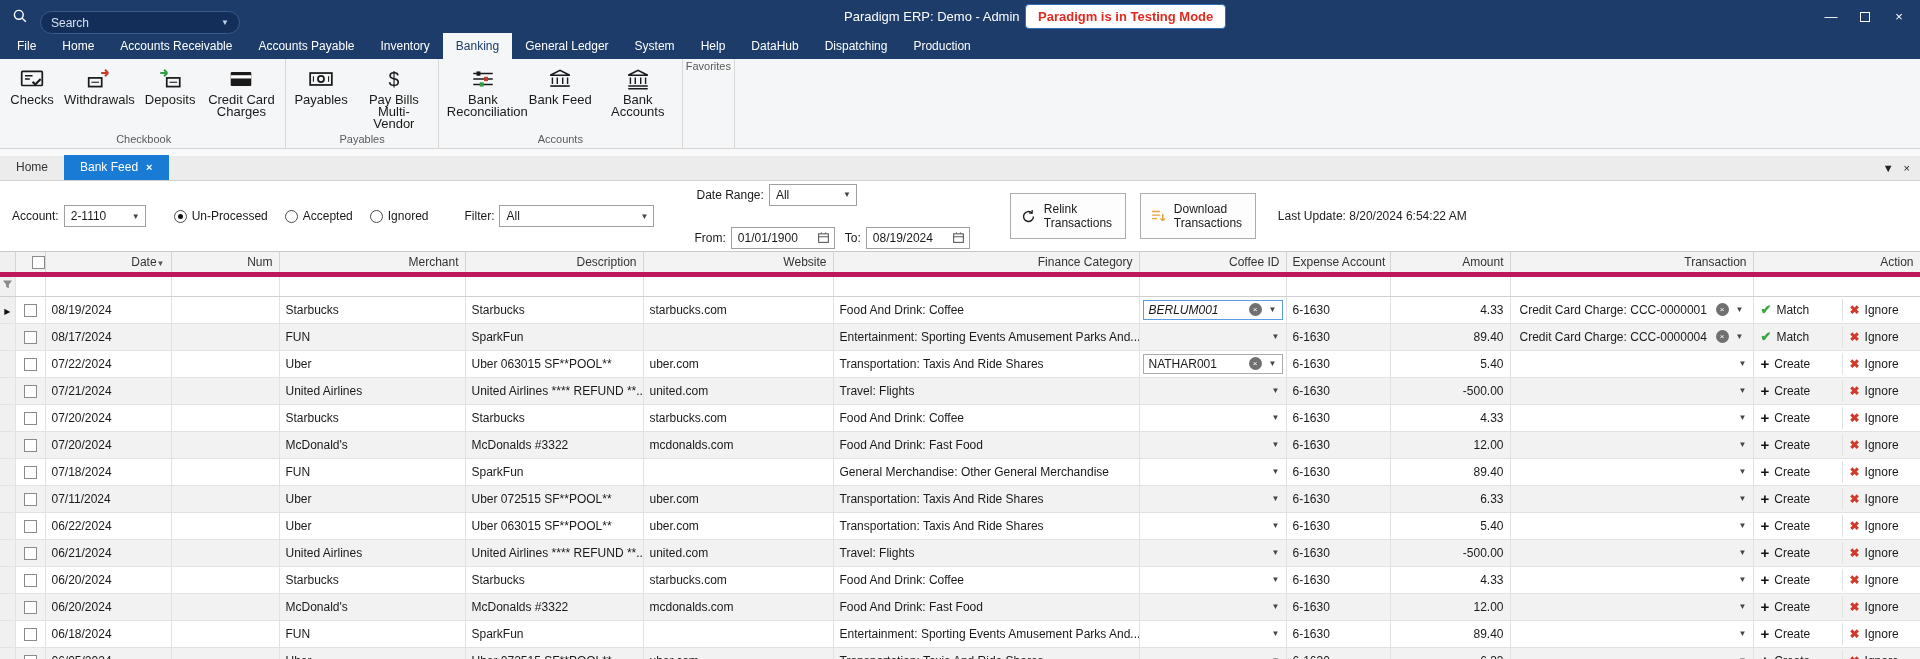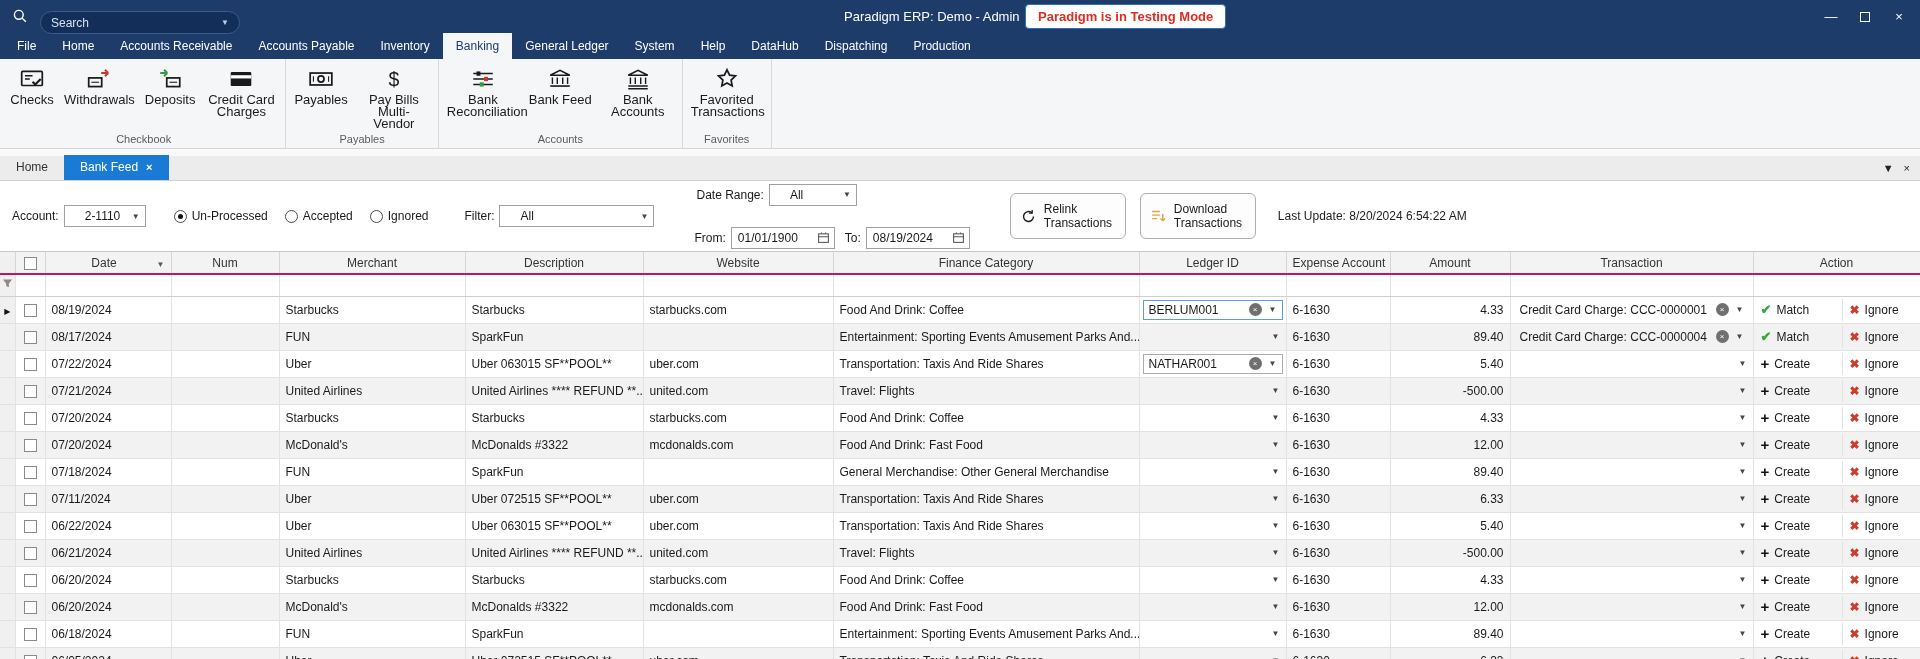--- a/index.html
+++ b/index.html
@@ -41,63 +41,63 @@
   .doctabs { height:25px; background:#ececec; display:flex; align-items:flex-end; border-bottom:1px solid #d0d0d0; }
   .dtab { height:25px; line-height:25px; padding:0 16px; color:#333; display:flex; align-items:center; gap:8px; }
   .dtab.active { background:#1a7bd4; color:#fff; }
   .tab-close { font-size:11px; font-weight:bold; }
   .dt-right { margin-left:auto; display:flex; align-items:center; gap:10px; padding-right:10px; color:#222; height:25px; }
   .dt-right span { font-size:11px; }
 
   
   .toolbar { height:70px; background:#fff; display:flex; align-items:center; padding-left:12px; }
   .tb-label { margin-right:5px; white-space:nowrap; }
-  .combo { height:22px; border:1px solid #a0a0a0; background:#fff; display:flex; align-items:center; padding-left:20px; }
+  .combo { height:22px; border:1px solid #a0a0a0; background:#fff; display:flex; align-items:center; padding-left:6px; }
   .combo-val { flex:1; white-space:nowrap; }
   .combo-arrow { font-size:8px; color:#444; padding:0 5px; }
   .account-combo { width:82px; margin-right:28px; }
   .radio-group { display:flex; align-items:center; gap:17px; margin-right:36px; }
   .radio-item { display:flex; align-items:center; gap:5px; }
   .radio { width:13px; height:13px; border:1px solid #4a4a4a; border-radius:50%; background:#fff; position:relative; }
   .radio.checked::after { content:''; position:absolute; inset:3px; background:#111; border-radius:50%; }
   .filter-combo { width:155px; margin-right:40px; }
   .date-cluster { display:flex; flex-direction:column; gap:21px; margin-right:30px; }
   .dr-row, .ft-row { display:flex; align-items:center; }
   .dr-row { padding-left:2px; }
   .dr-combo { width:88px; }
   .date-input { height:22px; border:1px solid #a0a0a0; background:#fff; display:flex; align-items:center;
     padding:0 4px 0 6px; width:104px; gap:4px; margin-right:10px; }
   .date-input span { flex:1; }
-  .tb-btn { height:46px; min-width:104px; border:1px solid #adadad; background:#fdfdfd; border-radius:6px;
+  .tb-btn { height:46px; min-width:104px; border:1px solid #adadad; background:#fdfdfd; border-radius:0;
     display:flex; align-items:center; gap:7px; padding:0 9px; margin-right:14px; }
   .tb-btn .btn-text { width:72px; line-height:14px; }
   .last-update { margin-left:8px; color:#222; white-space:nowrap; }
 
   
   .grid-wrap { border-top:1px solid #c8c8c8; }
   table.grid { border-collapse:collapse; table-layout:fixed; width:1920px; }
   .grid th, .grid td { border-right:1px solid #e2e2e2; border-bottom:1px solid #e2e2e2;
     overflow:hidden; white-space:nowrap; font-weight:normal; }
-  .grid-header-row th { background:#f3f3f3; border-right:1px solid #d5d5d5; border-bottom:2px solid #be185d;
-    height:22px; text-align:center; padding:0 6px; color:#333;margin-left:10px; }
+  .grid-header-row th { background:#f3f3f3; border-right:1px solid #d5d5d5; border-bottom:5px solid #be185d;
+    height:22px; text-align:right; padding:0 6px; color:#333;margin-left:10px; }
   .hdr-arrow { float:right; font-size:8px; color:#555; margin-top:4px; }
   .filter-row td { height:22px; background:#fff; border-bottom:1px solid #cfcfcf; }
   .filter-ind { text-align:center; }
   .data-row td { height:26px; padding:0 6px; }
   .data-row.alt td { background:#f2f2f2; }
   .ind-cell { background:#f0f0f0 !important; padding:0 !important; text-align:center; }
   .cur-arrow { font-size:8px; color:#111; }
   .chk-cell { text-align:center; padding:0 !important; }
   .checkbox { display:inline-block; width:13px; height:13px; border:1px solid #8a8a8a; background:#fff; vertical-align:middle; }
   .cell-amount { text-align:right; }
   .cell-vendor, .cell-txn { padding:0 3px !important; }
   .cell-flex { display:flex; align-items:center; width:100%; }
   .cell-editor { display:flex; align-items:center; flex:1; border:1px solid #ababab; background:#fff;
     height:20px; padding:0 2px 0 5px; gap:4px; }
-  .cell-editor.focused { border-color:#569de5; }
+  .cell-editor.focused { border-color:#569de5;font-style:italic; }
   .cell-editor.plain { border-color:transparent; background:transparent; }
   .ed-val { flex:1; overflow:hidden; white-space:nowrap; }
   .clear-ic { width:13px; height:13px; min-width:13px; border-radius:50%; background:#707070; color:#fff;
     font-size:8px; line-height:13px; text-align:center; }
   .dd-ic { font-size:8px; color:#444; padding:0 3px; }
   .dd-ic.only { margin-left:auto; }
   .cell-action { padding:0 !important; }
   .action-wrap { display:flex; height:26px; align-items:center; }
   .act-btn { display:flex; align-items:center; gap:5px; padding:0 7px; height:22px; }
   .act-btn.primary { width:88px; }
@@ -249,30 +249,20 @@
             </svg>
         </span>
         <span class="rlabel">Bank Accounts</span>
       </div>
     </div>
     <div class="rgroup-label">Accounts</div>
   </div>
 
 
   <div class="rgroup">
-    <div class="rbtns">
-      <div class="rbtn">
-        <span class="ricon">
-          <svg width="26" height="26" viewBox="0 0 24 24" fill="none" stroke="#1a1a1a" stroke-width="1.6">
-              <path d="M12 3.5l2.4 5 5.4.7-4 3.8 1 5.4-4.8-2.7-4.8 2.7 1-5.4-4-3.8 5.4-.7z"></path>
-            </svg>
-        </span>
-        <span class="rlabel">Favorited Transactions</span>
-      </div>
-    </div>
     <div class="rgroup-label">Favorites</div>
   </div>
 </div>
 
 <div class="gapstrip"></div>
 
 <div class="doctabs">
   <div class="dtab">
     <span>Home</span>
   </div>
@@ -380,21 +370,21 @@
       <thead>
         <tr class="grid-header-row">
           <th class="ind-cell"></th>
           <th class="chk-cell"><span class="checkbox"></span></th>
           <th class="col-header"><span>Date</span><span class="hdr-arrow">▼</span></th>
           <th class="col-header"><span>Num</span></th>
           <th class="col-header"><span>Merchant</span></th>
           <th class="col-header"><span>Description</span></th>
           <th class="col-header"><span>Website</span></th>
           <th class="col-header"><span>Finance Category</span></th>
-          <th class="col-header"><span>Ledger ID</span></th>
+          <th class="col-header"><span>Coffee ID</span></th>
           <th class="col-header"><span>Expense Account</span></th>
           <th class="col-header"><span>Amount</span></th>
           <th class="col-header"><span>Transaction</span></th>
           <th class="col-header"><span>Action</span></th>
         </tr>
         <tr class="filter-row">
           <td class="ind-cell filter-ind"><svg width="11" height="11" viewBox="0 0 12 12" style="display:inline">
               <path d="M1 1.5h10L7.5 6v4L4.5 8.6V6z" fill="#8a8a8a"></path>
             </svg></td>
           <td class="chk-cell"></td>

